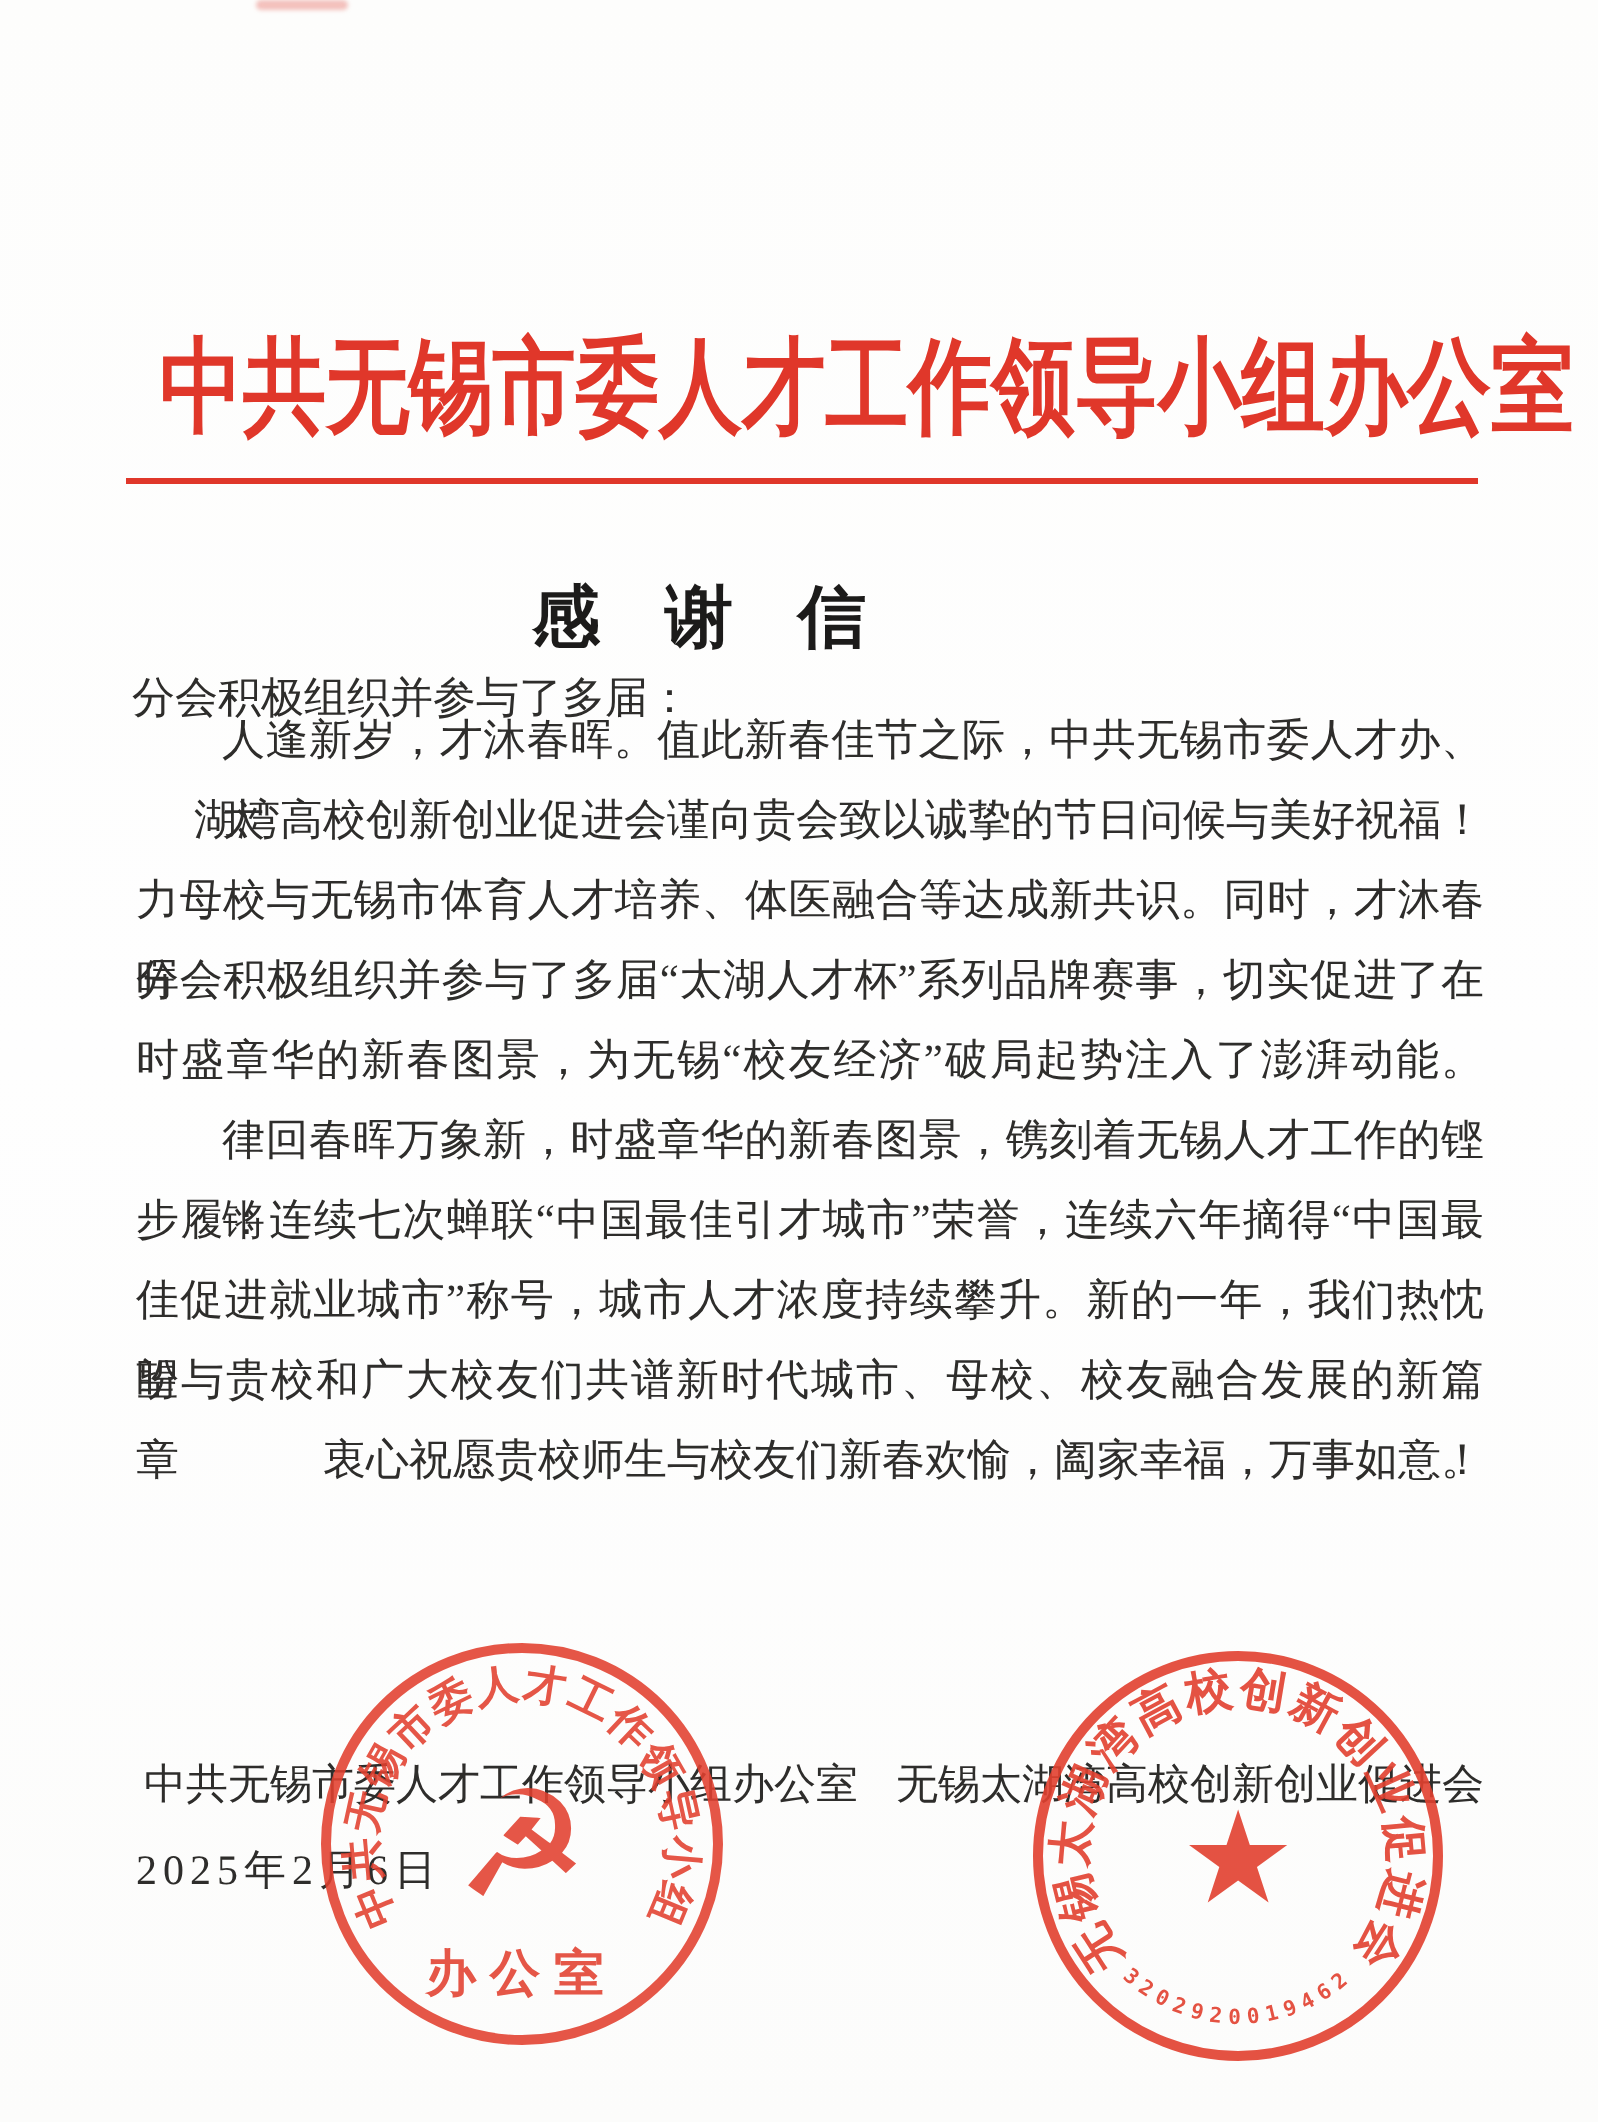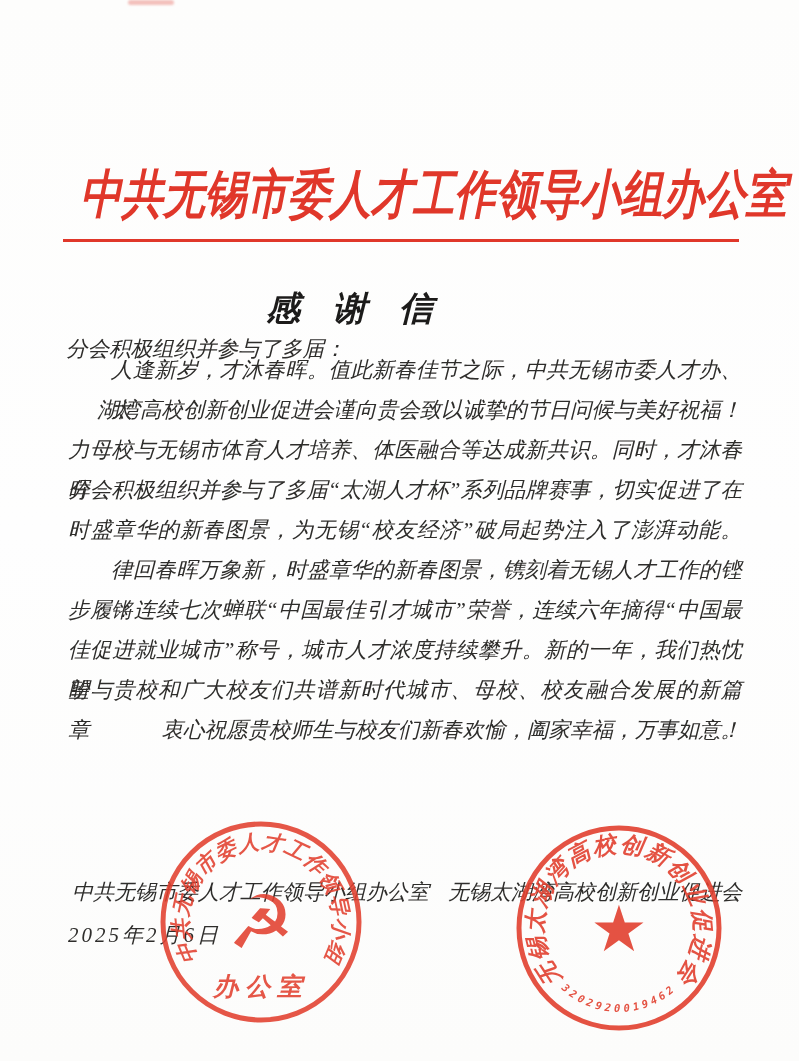--- a/index.html
+++ b/index.html
@@ -9,21 +9,20 @@
   }
   html,body{margin:0;padding:0;background:#ffffff;}
   .page{
     position:relative;
     width:799px;height:1061px;
     background:#fefefdf8;
     background:linear-gradient(180deg,#fdfdfc 0%,#fefefe 50%,#fcfcfb 100%);
     overflow:hidden;
     font-family:"Liberation Serif","DejaVu Serif",serif;
     color:var(--ink);
-    font-style:italic;
   }
   .smudge{
     position:absolute;left:128px;top:0;width:46px;height:5px;
     background:rgba(226,80,70,.35);border-radius:3px;filter:blur(1px);
   }
   .org-header{
     position:absolute;top:166px;left:0;width:100%;
     text-align:center;
     color:var(--red);
     font-size:52px;font-weight:bold;

